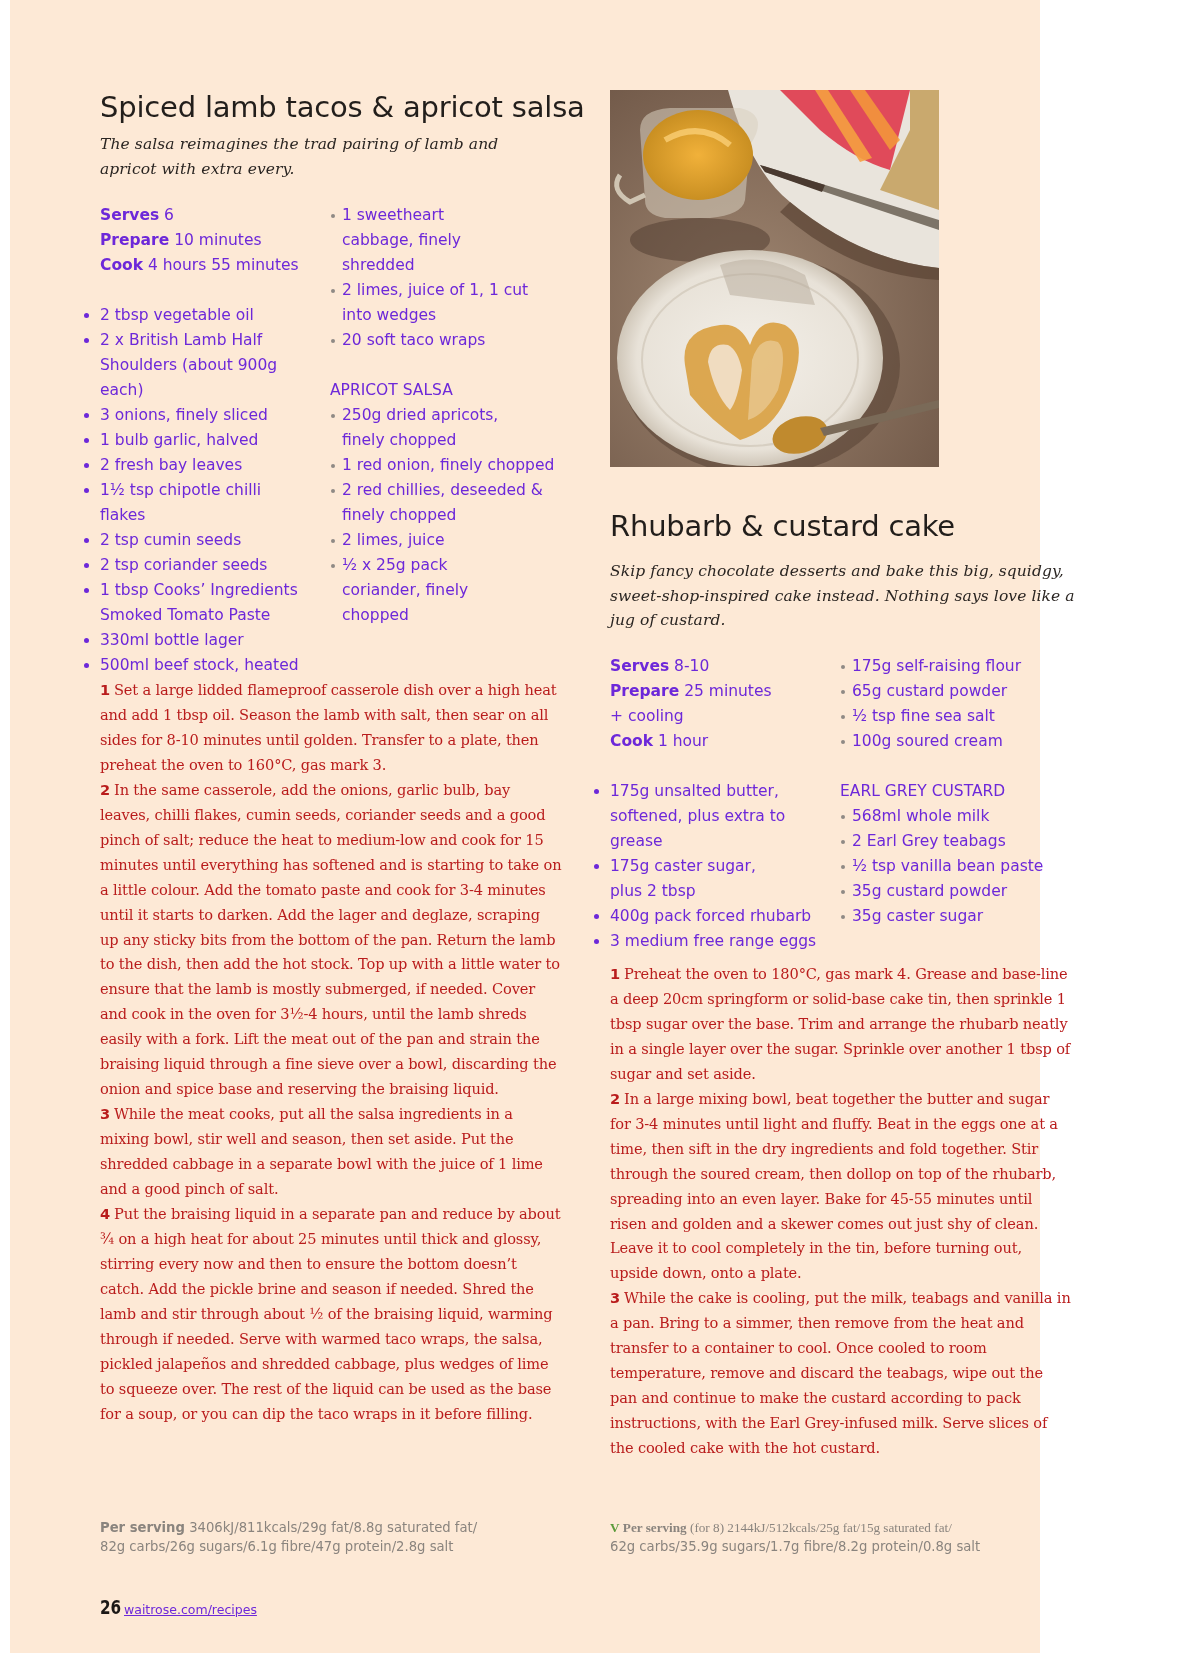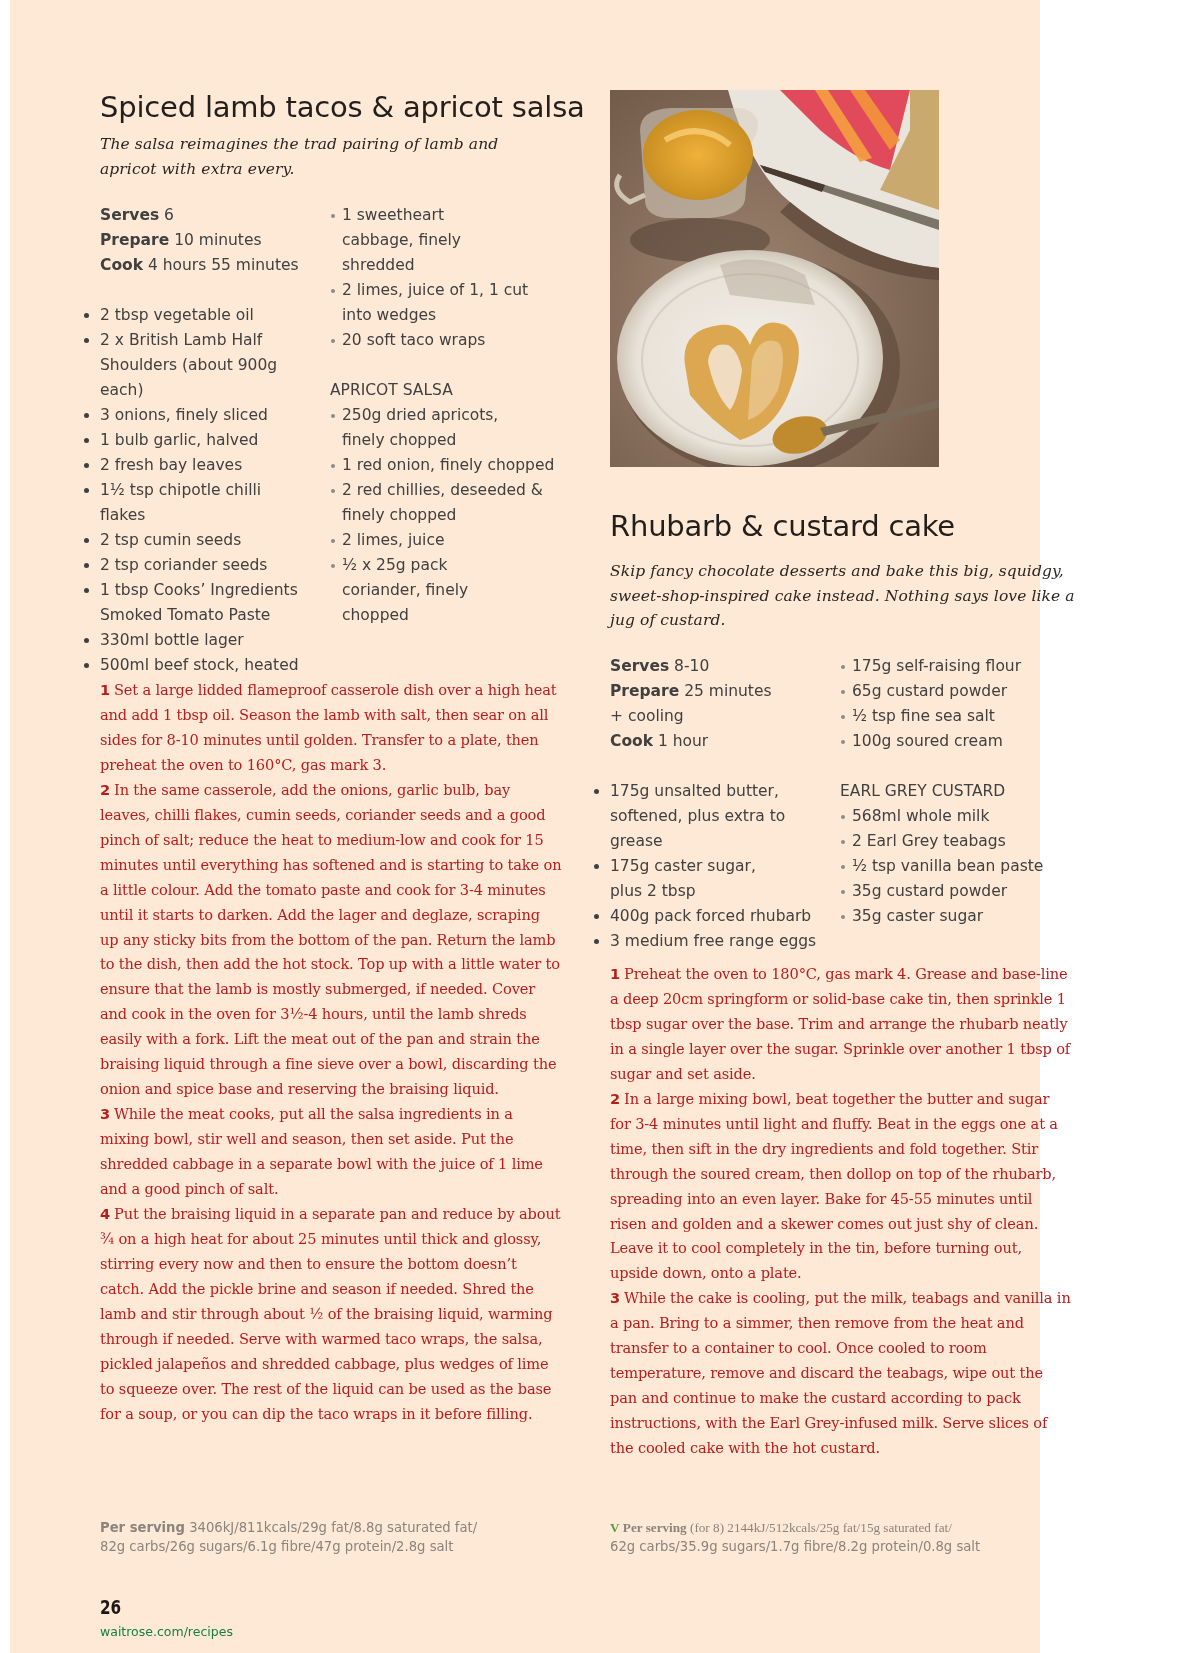--- a/index.html
+++ b/index.html
@@ -31,21 +31,21 @@
     font-size: 15.5px;
     line-height: 24.5px;
     color: #2a2522;
     letter-spacing: 0.1px;
   }
   .meta, .ing-col {
     position: absolute;
     font-family: "DejaVu Sans", sans-serif;
     font-size: 15.5px;
     line-height: 25px;
-    color: #404040;
+    color: #6d28d9;
   }
   .meta .row { white-space: nowrap; }
   .meta b { font-weight: bold; }
   .ing-col ul { list-style: none; }
   .ing-col li {
     position: relative;
     padding-left: 12px;
   }
   .ing-col li::before {
     content: "";
@@ -89,36 +89,37 @@
     position: absolute;
     left: 600px; top: 90px;
     width: 329px; height: 377px;
     overflow: hidden;
     background: #8b7565;
   }
   .footer {
     position: absolute;
     left: 90px; top: 1596px;
     white-space: nowrap;
-    display: flex; align-items: baseline; gap: 6px; flex-direction: column;
+    display: flex; align-items: baseline; gap: 6px;
   }
   .footer .pg {
     font-family: "DejaVu Sans", sans-serif;
     font-weight: bold;
     font-size: 19px;
     transform: scaleX(0.8);
     transform-origin: left;
     color: #1b1816;
     display: inline-block;
     width: 18px;
   }
   .footer .url {
     font-family: "DejaVu Sans", sans-serif;
     font-size: 12.5px;
-    color: #15803d;
+    color: #6d28d9;
+    text-decoration: underline;
   }
 </style>
 </head>
 <body>
 
 <div class="page">
 
   <h1 class="title" style="left:90px; top:90px;">Spiced lamb tacos &amp; apricot salsa</h1>
   <p class="intro" style="left:90px; top:132px; width:420px;">The salsa reimagines the trad pairing of lamb and apricot with extra every.</p>
 

